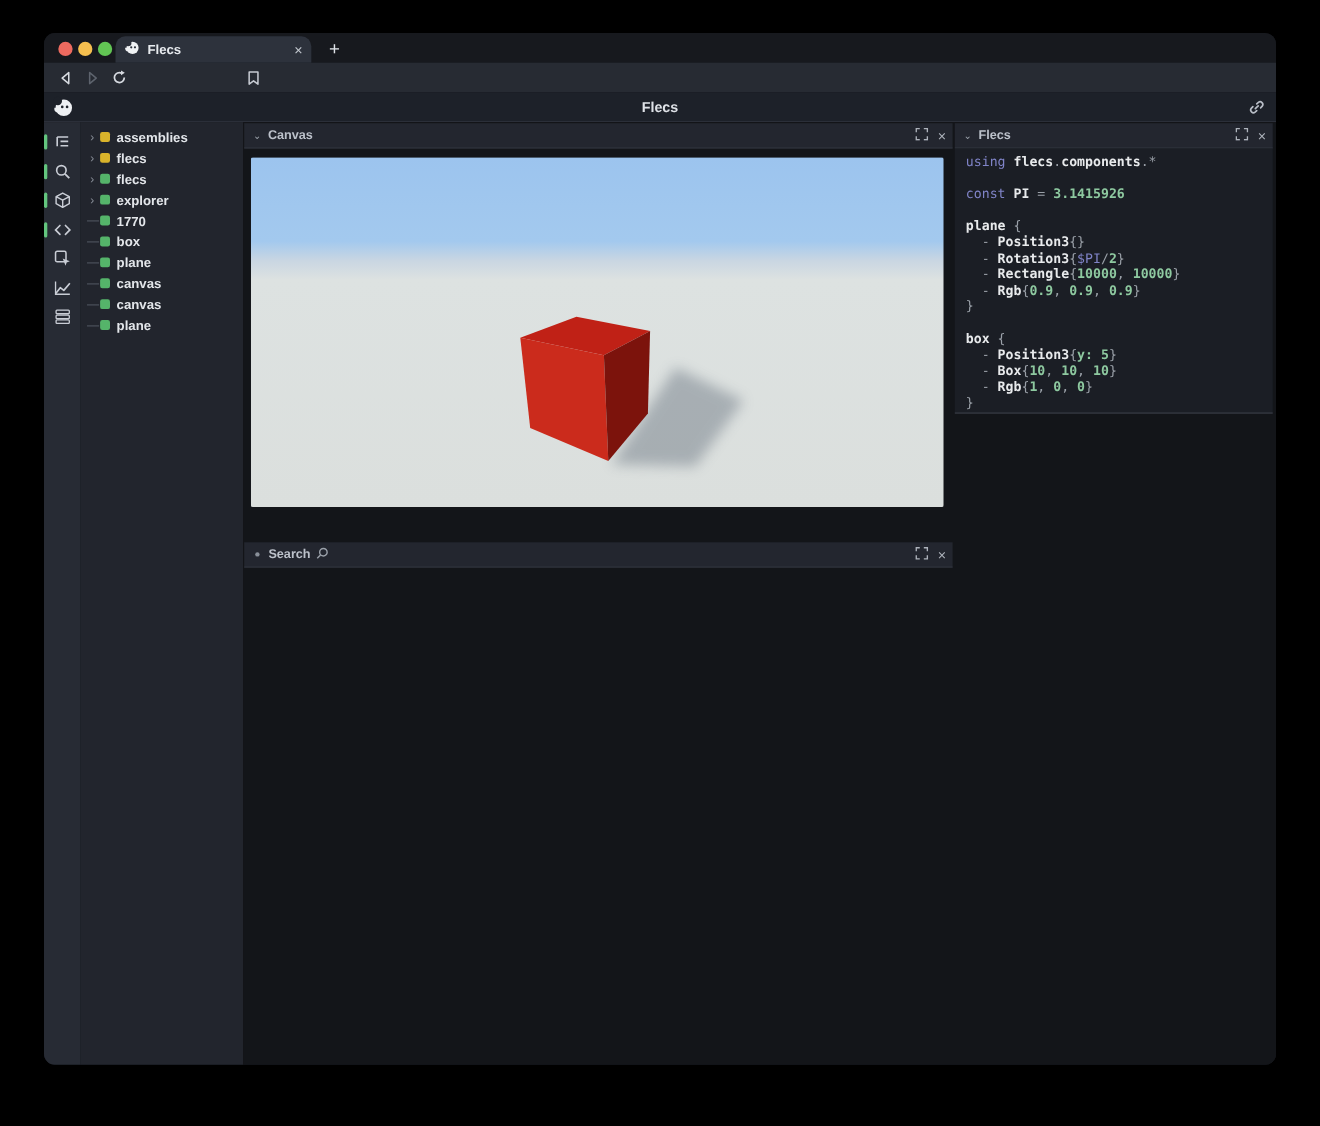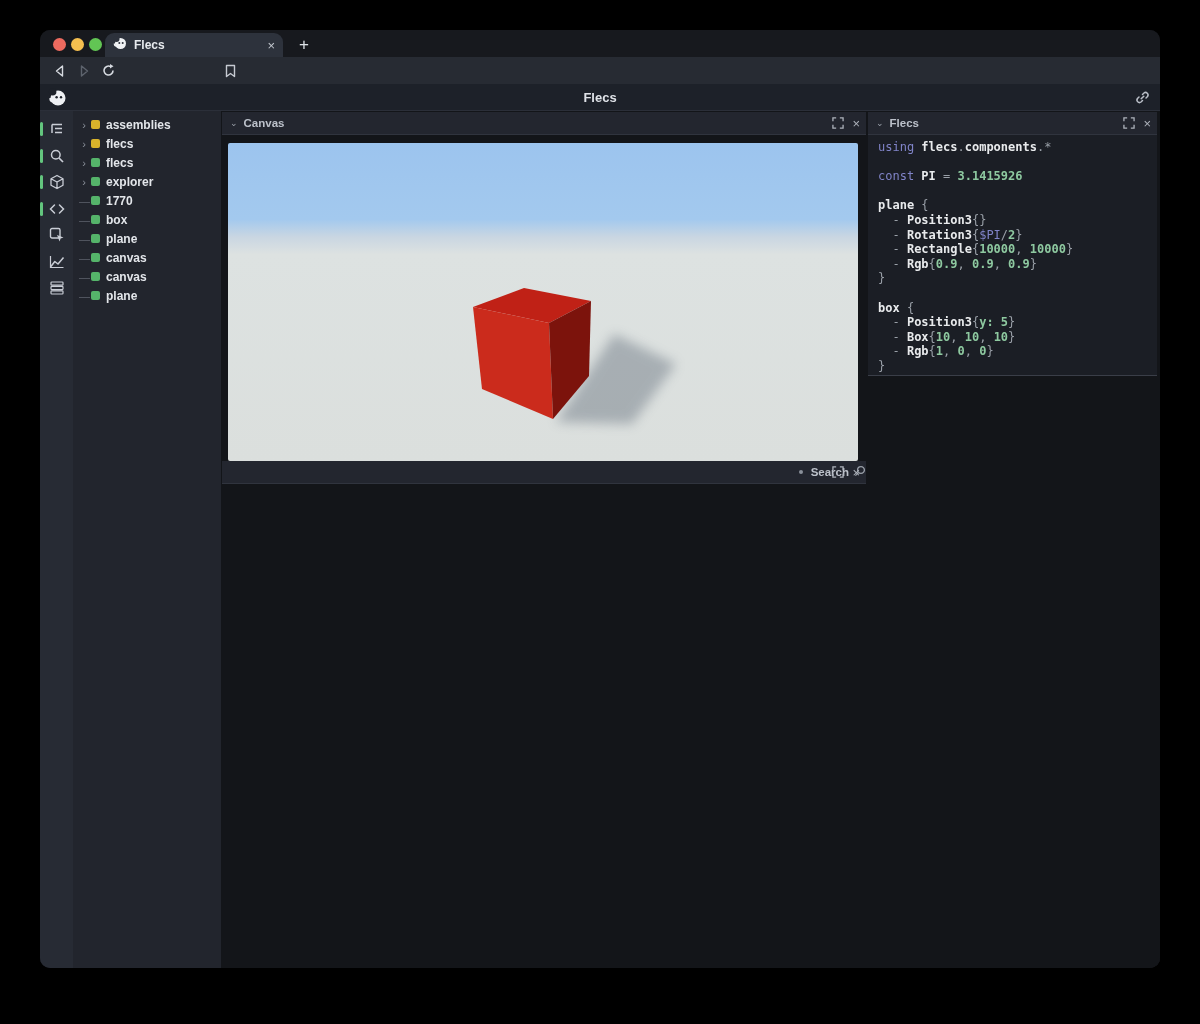--- a/index.html
+++ b/index.html
@@ -49,21 +49,21 @@
 
   
   .phead { position:absolute; height:23px; background:#23262f; border-bottom:1px solid #30343e; display:flex; align-items:center; }
   .phead .chev { color:#9aa0a9; font-size:9px; margin:0 6px 0 8px; }
   .phead .dot { width:4px; height:4px; border-radius:50%; background:#8a909a; margin:0 8px 0 10px; }
   .ptitle { font-size:11.5px; font-weight:600; color:#bcc1ca; }
   .pctrl { position:absolute; right:6px; top:0; height:23px; display:flex; align-items:center; gap:8px; }
   .pclose { color:#aeb3bc; font-size:13px; line-height:23px; }
   .canvas-head { left:1px; top:1px; width:644px; }
   .editor-head { left:647px; top:1px; width:289px; }
-  .search-head { left:1px; top:350px; width:644px;justify-content:flex-end; }
+  .search-head { left:1px; top:382px; width:644px; }
   .viewport { position:absolute; left:7px; top:32px; width:630px; height:318px; border-radius:2px; overflow:hidden; }
   .editor-body { position:absolute; left:647px; top:24px; width:289px; height:241px; background:#1b1e25; border-bottom:1px solid #3a3e48; padding:5px 0 0 10px; font-family:"DejaVu Sans Mono", monospace; font-size:12px; line-height:14.6px; white-space:pre; }
   .tok-k { color:#8084c8; }
   .tok-i { color:#e8eaec; font-weight:700; }
   .tok-n { color:#8ec9a0; font-weight:700; }
   .tok-p { color:#9aa0a8; }
   .mag { display:inline-block; margin-left:5px; color:#9aa0a9; font-size:12px; transform:scaleX(-1); }
 </style>
 </head>
 <body>

